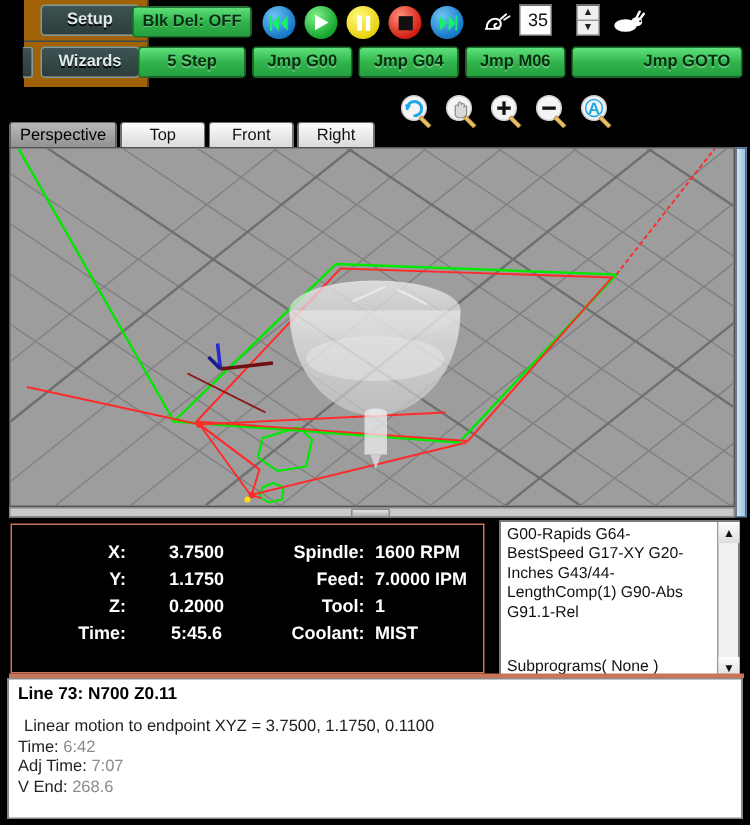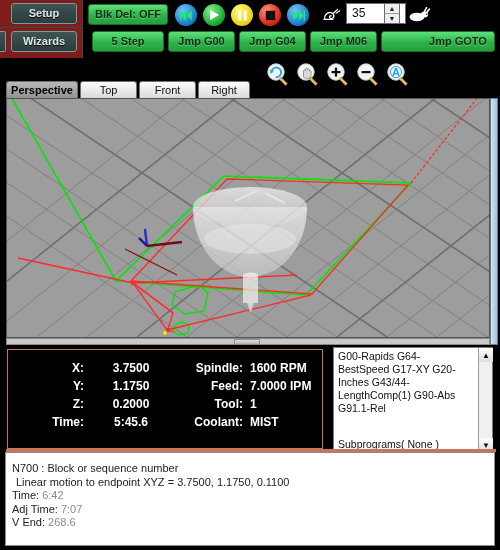--- a/index.html
+++ b/index.html
@@ -1,21 +1,21 @@
 <!DOCTYPE html>
 <html><head>
 <meta charset="utf-8">
 <style>
   html,body{margin:0;padding:0;background:#000;}
   body{width:500px;height:550px;overflow:hidden;
        font-family:"Liberation Sans", sans-serif;}
 
   
   .toolbar{position:absolute;left:0;top:0;width:500px;height:58px;background:#000;}
-  .tb-left{position:absolute;left:0;top:0;width:82px;height:58px;background:#7f1d1d;
+  .tb-left{position:absolute;left:16px;top:0;width:82px;height:58px;background:#a16207;
            border-right:1px solid #3a4a4a;}
   .btn-dark{position:absolute;width:64px;height:19px;border:1px solid #7d9b9b;
             border-radius:3px;background:linear-gradient(#3e5353,#2b3c3c);
             color:#dfe9e9;font-size:11px;line-height:18px;text-align:center;
             font-weight:bold;text-shadow:0 1px 0 #000;cursor:pointer;}
   #btn-setup{left:11px;top:3px;}
   #btn-wizards{left:11px;top:31px;}
   .tb-left-div{position:absolute;left:0;top:27px;width:82px;height:1px;background:#3a4a4a;}
   .tb-left-div2{position:absolute;left:-1px;top:31px;width:6px;height:19px;
                 background:linear-gradient(#3e5353,#2b3c3c);border:1px solid #7d9b9b;
@@ -37,37 +37,37 @@
         display:flex;align-items:center;justify-content:center;}
   .c-blue{background:radial-gradient(circle at 35% 30%,#6fc3f5,#1579c8 70%,#0d5a9c);}
   .c-green{background:radial-gradient(circle at 35% 30%,#7ff08c,#16a72e 70%,#0d8423);}
   .c-yellow{background:radial-gradient(circle at 35% 30%,#fff97a,#e8d210 70%,#c9b200);}
   .c-red{background:radial-gradient(circle at 35% 30%,#ff8d7a,#d41f12 70%,#a81409);}
   #t-rew{left:175px;} #t-play{left:203px;} #t-pause{left:231px;}
   #t-stop{left:259px;} #t-fwd{left:287px;}
 
   .speedgrp{position:absolute;left:322px;top:3px;height:24px;}
   .snail{position:absolute;left:0;top:5px;width:20px;height:13px;}
-  .spin-box{position:absolute;left:24px;top:0;width:60px;height:21px;background:#fff;
+  .spin-box{position:absolute;left:24px;top:0;width:22px;height:21px;background:#fff;
             border:1px solid #6d6d6d;box-sizing:border-box;}
   .spin-box span{display:block;font-size:12px;color:#111;line-height:19px;padding-left:5px;}
   .spin-arrows{position:absolute;left:62px;top:0;width:16px;height:21px;
                border:1px solid #6d6d6d;box-sizing:border-box;background:#efefef;}
   .spin-arrows div{height:9px;display:flex;align-items:center;justify-content:center;
                    font-size:7px;color:#222;cursor:pointer;}
   .spin-arrows .sep{height:1px;background:#9a9a9a;padding:0;}
   .rabbit{position:absolute;left:86px;top:4px;width:22px;height:15px;}
 
   
   .viewtabs{position:absolute;left:0;top:58px;width:500px;height:36px;background:#000;}
   .vtab{position:absolute;top:81px;height:17px;border:1px solid #6e6e6e;
         border-bottom:none;border-radius:3px 3px 0 0;font-size:11px;line-height:16px;
         text-align:center;color:#111;cursor:pointer;
         background:linear-gradient(#fcfcfc,#d8d8d8);}
-  .vtab.active{background:linear-gradient(#b9b9b9,#8f8f8f);color:#000;font-weight:bold;}
+  .vtab.active{background:linear-gradient(#b9b9b9,#8f8f8f);color:#000;font-weight:normal;}
   #vt-persp{left:6px;width:70px;}
   #vt-top{left:80px;width:55px;}
   #vt-front{left:139px;width:55px;}
   #vt-right{left:198px;width:50px;}
 
   .zoomtools{position:absolute;left:266px;top:62px;width:150px;height:30px;}
   .ztool{position:absolute;top:0;width:26px;height:26px;cursor:pointer;}
 
   
   .viewport{position:absolute;left:6px;top:98px;width:484px;height:240px;
@@ -368,22 +368,22 @@
   <div class="modes-text">G00-Rapids G64-BestSpeed G17-XY G20-Inches G43/44-LengthComp(1) G90-Abs G91.1-Rel</div>
   <div class="modes-foot">Subprograms( None )</div>
   <div class="modes-sb">
     <div class="arr">▲</div>
     <div class="arr bot">▼</div>
   </div>
 </div>
 
 <div class="status">
   <div class="st-topline"></div>
+  <div class="st-head">Line 73: N700 Z0.11</div>
   <div class="st-body">
-    <div>N700 : Block or sequence number</div>
     <div class="ind">Linear motion to endpoint XYZ = 3.7500, 1.1750, 0.1100</div>
     <div>
       <span>Time:</span>
       <span class="gray">6:42</span>
     </div>
     <div>
       <span>Adj Time:</span>
       <span class="gray">7:07</span>
     </div>
     <div>

